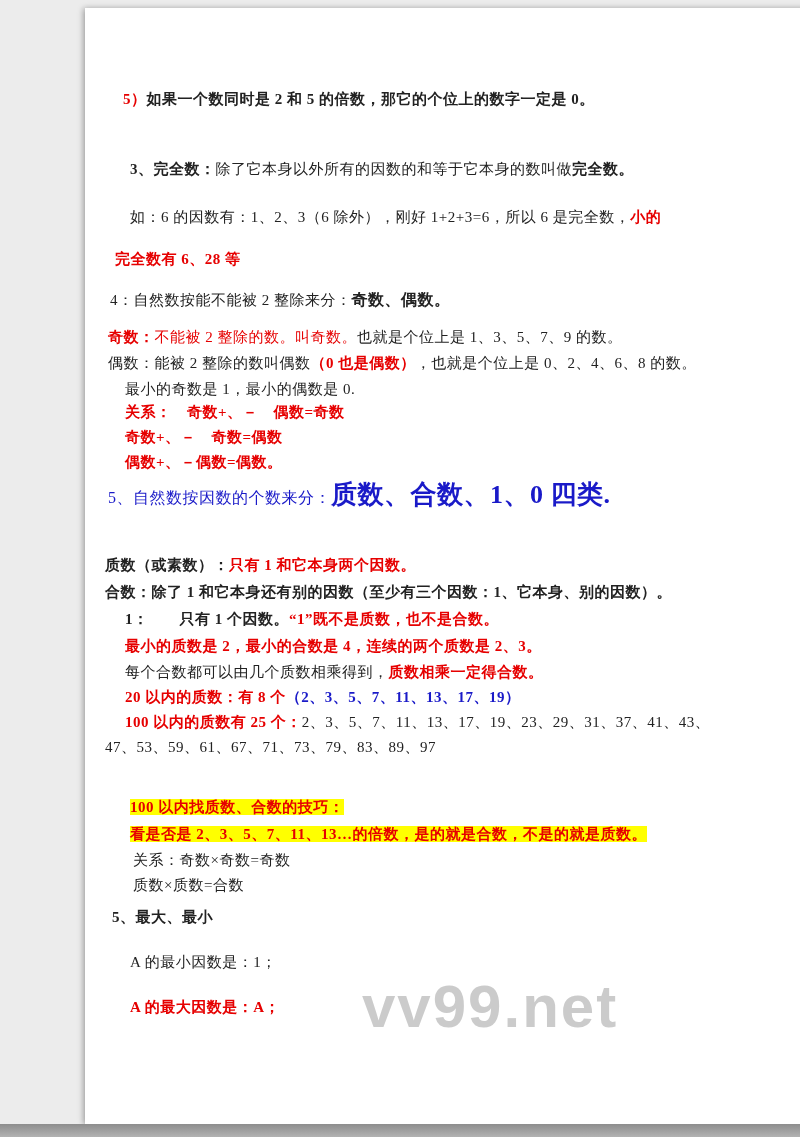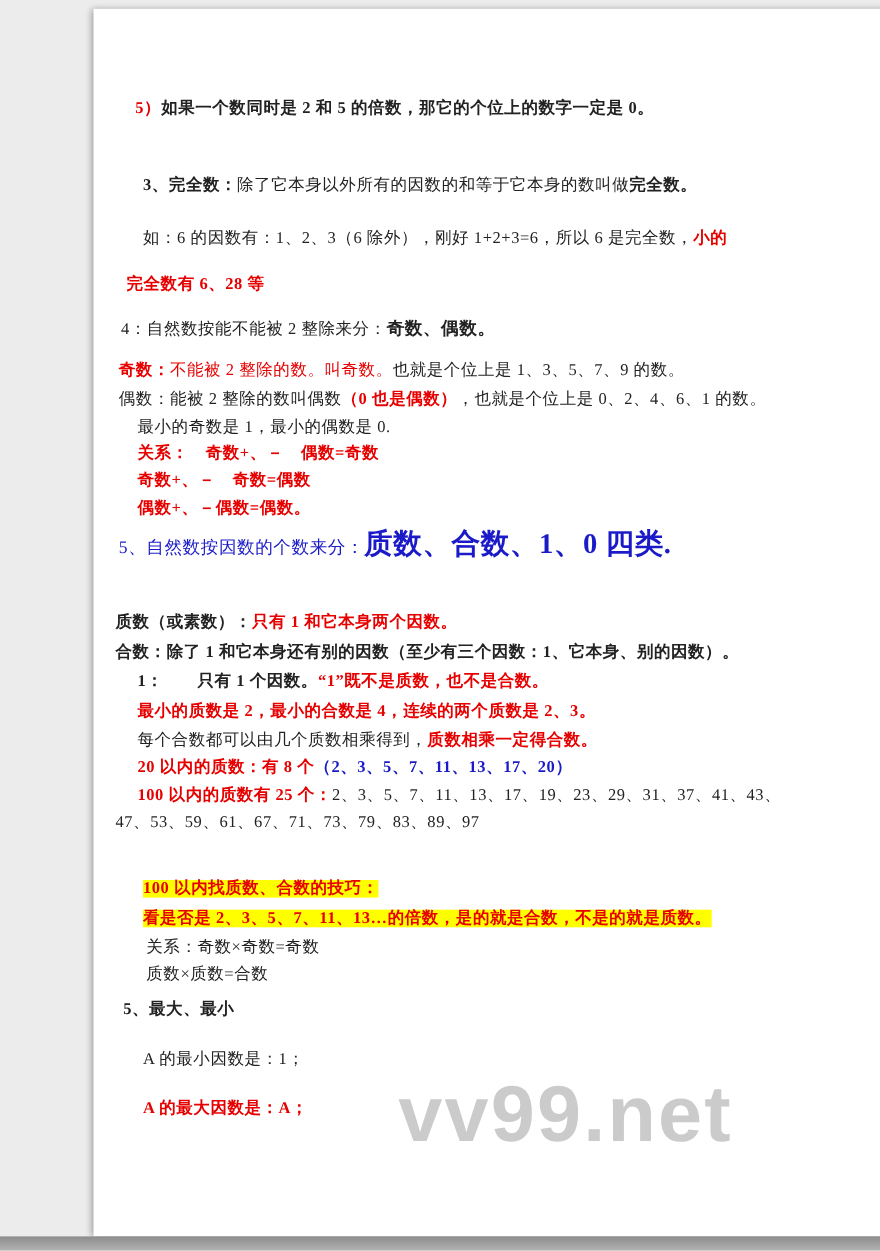--- a/index.html
+++ b/index.html
@@ -32,21 +32,21 @@
   .blue { color: var(--blue, #1a1ac8); margin-top: 26px; }
   .blueb{ color: var(--blue, #1a1ac8); font-weight: bold; }
   .hl   { background: var(--highlight, #ffff00); }
   .big20{ font-size: 16px; }
   .big22{ font-size: 26px; }
   .lh26 { line-height: 26px; }
   .lh28 { line-height: 28px; }
   .watermark {
     position: absolute;
     left: 362px; top: 972px;
-    font-size: 72px;
+    font-size: 60px;
     font-weight: bold;
     font-family: "Liberation Sans", "DejaVu Sans", sans-serif;
     color: rgba(140,140,140,0.45);
     letter-spacing: 2px;
     z-index: 5;
     pointer-events: none;
   }
   .bottom-bar {
     position: absolute;
     left: 0; bottom: 0;
@@ -66,21 +66,21 @@
     <p class="ln" style="margin-top:48px;margin-left:45px"><span class="b">3、完全数：</span><span>除了它本身以外所有的因数的和等于它本身的数叫做</span><span class="b">完全数。</span></p>
 
     <p class="ln" style="margin-top:26px;margin-left:45px"><span>如：6 的因数有：1、2、3（6 除外），刚好 1+2+3=6，所以 6 是完全数，</span><span class="red">小的</span></p>
 
     <p class="ln" style="margin-top:20px;margin-left:30px"><span class="red">完全数有 6、28 等</span></p>
 
     <p class="ln lh26" style="margin-top:17px;margin-left:25px"><span>4：自然数按能不能被 2 整除来分：</span><span class="b big20">奇数、偶数。</span></p>
 
     <p class="ln" style="margin-top:13px;margin-left:23px"><span class="red">奇数：</span><span class="redn">不能被 2 整除的数。叫奇数。</span><span>也就是个位上是 1、3、5、7、9 的数。</span></p>
 
-    <p class="ln" style="margin-top:4px;margin-left:23px"><span>偶数：能被 2 整除的数叫偶数</span><span class="red">（0 也是偶数）</span><span>，也就是个位上是 0、2、4、6、1 的数。</span></p>
+    <p class="ln" style="margin-top:4px;margin-left:23px"><span>偶数：能被 2 整除的数叫偶数</span><span class="red">（0 也是偶数）</span><span>，也就是个位上是 0、2、4、6、8 的数。</span></p>
 
     <p class="ln" style="margin-top:4px;margin-left:40px"><span>最小的奇数是 1，最小的偶数是 0.</span></p>
 
     <p class="ln" style="margin-top:1px;margin-left:40px"><span class="red">关系：　奇数+、－　偶数=奇数</span></p>
 
     <p class="ln" style="margin-top:3px;margin-left:40px"><span class="red">奇数+、－　奇数=偶数</span></p>
 
     <p class="ln" style="margin-top:3px;margin-left:40px"><span class="red">偶数+、－偶数=偶数。</span></p>
 
     <p class="ln lh28" style="margin-top:8px;margin-left:23px"><span class="blue" style="font-size:16px">5、自然数按因数的个数来分：</span><span class="blueb big22">质数、合数、1、0 四类.</span></p>
@@ -88,21 +88,21 @@
     <p class="ln" style="margin-top:42px;margin-left:20px"><span class="b">质数（或素数）：</span><span class="red">只有 1 和它本身两个因数。</span></p>
 
     <p class="ln" style="margin-top:5px;margin-left:20px"><span class="b">合数：</span><span class="b">除了 1 和它本身还有别的因数（至少有三个因数：1、它本身、别的因数）。</span></p>
 
     <p class="ln" style="margin-top:5px;margin-left:40px"><span class="b">1：　　只有 1 个因数。</span><span class="red">“1”既不是质数，也不是合数。</span></p>
 
     <p class="ln" style="margin-top:5px;margin-left:40px"><span class="red">最小的质数是 2，最小的合数是 4，连续的两个质数是 2、3。</span></p>
 
     <p class="ln" style="margin-top:4px;margin-left:40px"><span>每个合数都可以由几个质数相乘得到，</span><span class="red">质数相乘一定得合数。</span></p>
 
-    <p class="ln" style="margin-top:3px;margin-left:40px"><span class="red">20 以内的质数：有 8 个</span><span class="blueb">（2、3、5、7、11、13、17、20）</span></p>
+    <p class="ln" style="margin-top:3px;margin-left:40px"><span class="red">20 以内的质数：有 8 个</span><span class="blueb">（2、3、5、7、11、13、17、19）</span></p>
 
     <p class="ln" style="margin-top:3px;margin-left:40px"><span class="red">100 以内的质数有 25 个：</span><span>2、3、5、7、11、13、17、19、23、29、31、37、41、43、</span></p>
 
     <p class="ln" style="margin-top:3px;margin-left:20px"><span>47、53、59、61、67、71、73、79、83、89、97</span></p>
 
     <p class="ln" style="margin-top:38px;margin-left:45px"><span class="red hl">100 以内找质数、合数的技巧：</span></p>
 
     <p class="ln" style="margin-top:5px;margin-left:45px"><span class="red hl">看是否是 2、3、5、7、11、13…的倍数，是的就是合数，不是的就是质数。</span></p>
 
     <p class="ln" style="margin-top:4px;margin-left:48px"><span>关系：奇数×奇数=奇数</span></p>

